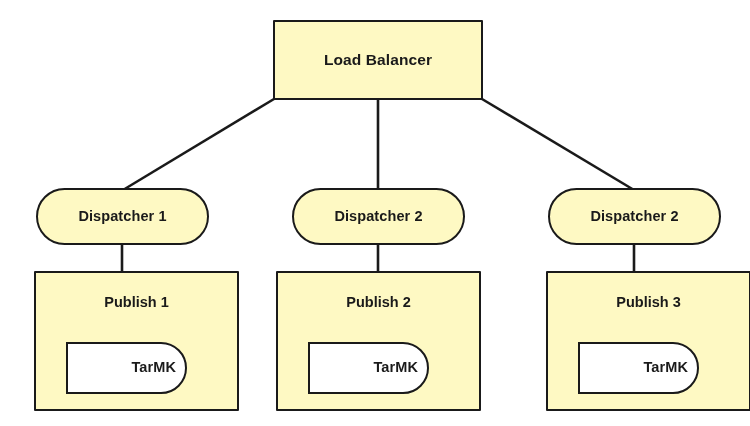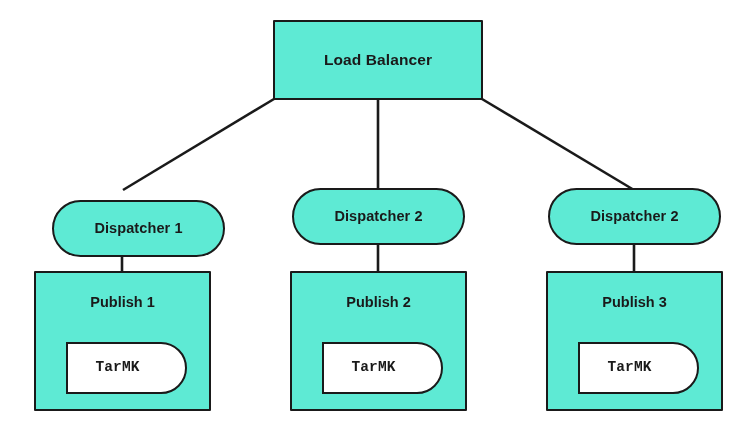--- a/index.html
+++ b/index.html
@@ -23,21 +23,21 @@
     position: absolute;
     left: 0;
     top: 0;
     width: 750px;
     height: 426px;
     pointer-events: none;
   }
   .node {
     position: absolute;
     box-sizing: border-box;
-    background: #5eead4;
+    background: #fef9c3;
     display: flex;
     align-items: center;
     justify-content: center;
   }
   .node-label {
     font-weight: bold;
     color: #1a1a1a;
     text-align: center;
     line-height: 1.1;
     white-space: nowrap;
@@ -65,33 +65,33 @@
     border-radius: 999px;
   }
   .dispatcher {
     top: 188px;
     width: 173px;
     height: 57px;
   }
   .dispatcher .node-label {
     font-size: 14.5px;
   }
-  #node-dispatcher-1 { left: 52px; margin-top: 12px; }
+  #node-dispatcher-1 { left: 36px; }
   #node-dispatcher-2 { left: 292px; align-items: center; }
   #node-dispatcher-3 { left: 548px; }
 
   
   .publish {
     top: 271px;
-    width: 177px;
+    width: 205px;
     height: 140px;
     display: block;
   }
   #node-publish-1 { left: 34px; }
-  #node-publish-2 { left: 290px; }
+  #node-publish-2 { left: 276px; }
   #node-publish-3 { left: 516px; margin-left: 30px; }
   .publish-label {
     position: absolute;
     left: 0;
     right: 0;
     top: 21px;
     font-size: 14.5px;
     font-weight: bold;
     color: #1a1a1a;
     text-align: center;
@@ -103,22 +103,21 @@
     position: absolute;
     left: 30px;
     top: 69px;
     width: 117px;
     height: 48px;
     border: 2.2px solid #1a1a1a;
     border-radius: 0 999px 999px 0;
     background: #ffffff;
     display: flex;
     align-items: center;
-    justify-content: center;
-    font-family: Liberation Mono, monospace;
+    justify-content: flex-end;
   }
   .node-dshape .node-label {
     font-size: 14.5px;
     position: relative;
     left: -9px;
   }
 </style>
 </head>
 <body>
 

